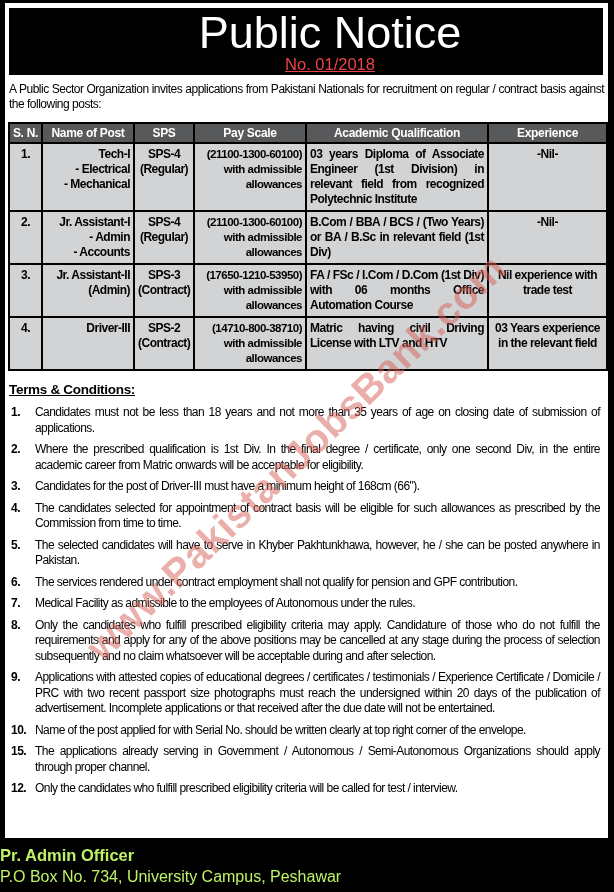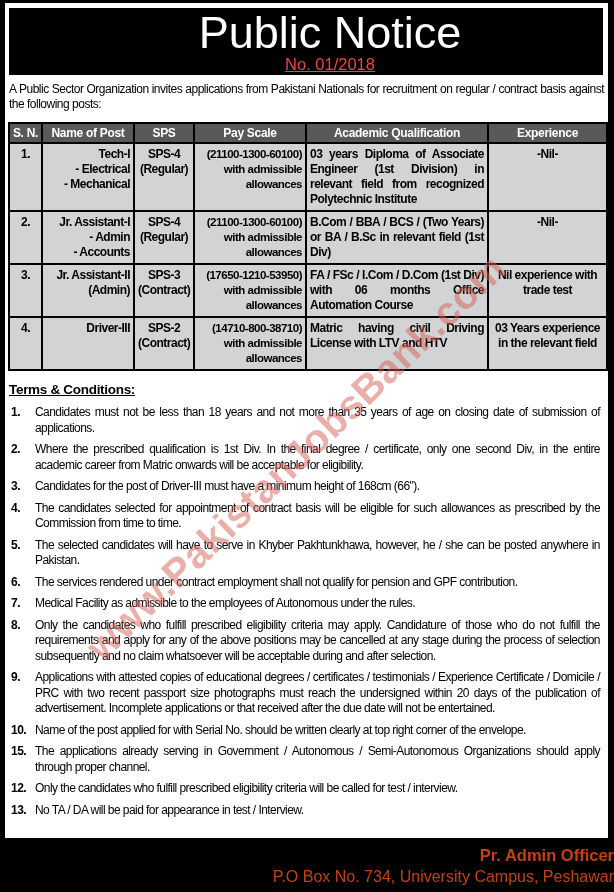--- a/index.html
+++ b/index.html
@@ -49,21 +49,21 @@
                line-height:15.5px; text-align:justify; }
 
   
   .watermark { position:absolute; left:88px; top:628px; transform:rotate(-44deg);
                transform-origin:0 50%; font-size:40px; font-weight:bold;
                color:rgba(213,95,85,0.5); letter-spacing:0.5px; white-space:nowrap;
                pointer-events:none; z-index:10; }
 
   
   .footer { position:absolute; left:0; top:838px; width:614px; height:54px; background:#000;
-            color:#c2410c; text-align:right; padding-top:6px; }
+            color:#bef264; text-align:left; padding-top:6px; }
   .signatory { font-size:16.5px; font-weight:bold; line-height:22px; }
   .address { font-size:16px; line-height:21px; }
 </style>
 </head>
 <body>
 
 <div class="page">
   <div class="sheet">
 
     <div class="header-box">
@@ -213,24 +213,20 @@
             <div class="term-text">Name of the post applied for with Serial No. should be written clearly at top right corner of the envelope.</div>
           </div>
           <div class="term">
             <div class="term-num">15.</div>
             <div class="term-text">The applications already serving in Government / Autonomous / Semi-Autonomous Organizations should apply through proper channel.</div>
           </div>
           <div class="term">
             <div class="term-num">12.</div>
             <div class="term-text">Only the candidates who fulfill prescribed eligibility criteria will be called for test / interview.</div>
           </div>
-          <div class="term">
-            <div class="term-num">13.</div>
-            <div class="term-text">No TA / DA will be paid for appearance in test / Interview.</div>
-          </div>
         </div>
     </div>
 
     <div class="watermark">www.PakistanJobsBank.com</div>
   </div>
 
   <div class="footer">
     <div class="signatory">Pr. Admin Officer</div>
     <div class="address">P.O Box No. 734, University Campus, Peshawar</div>
   </div>

